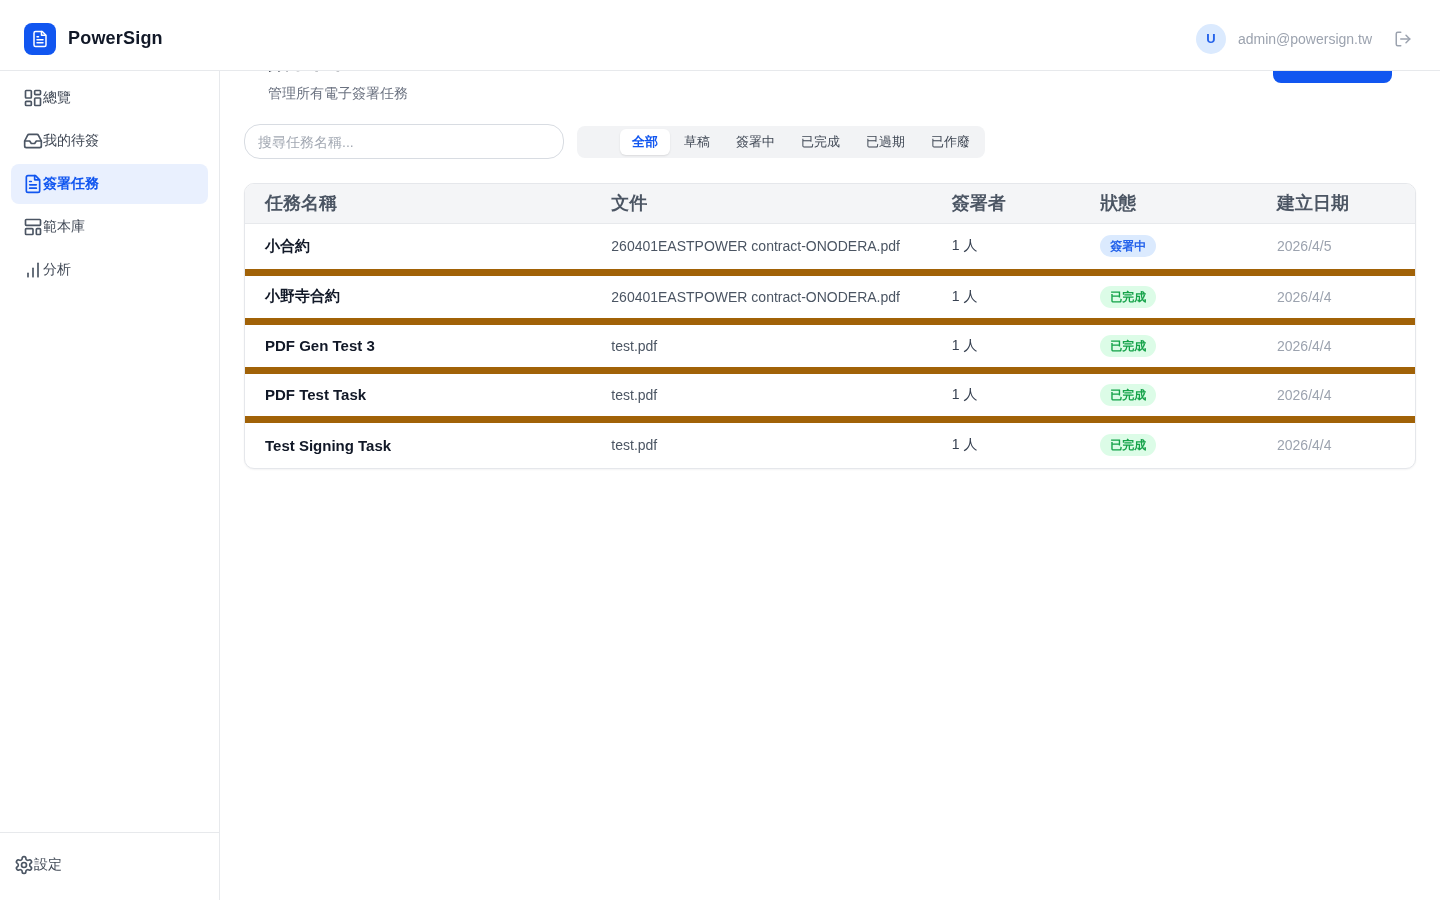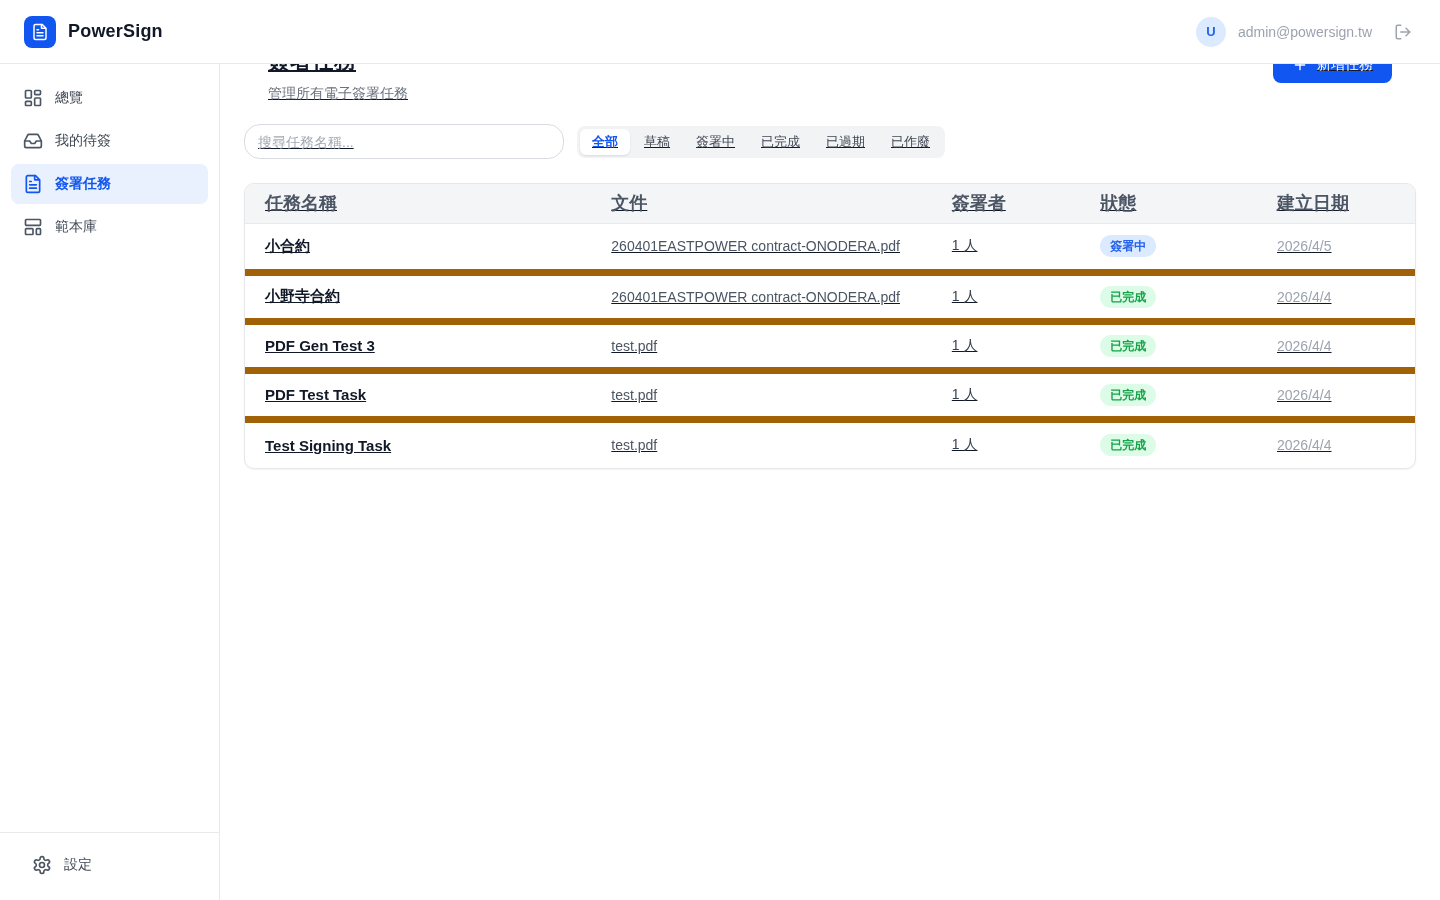--- a/index.html
+++ b/index.html
@@ -11,21 +11,21 @@
   }
   *{box-sizing:border-box;}
   html,body{margin:0;padding:0;}
   body{
     width:1440px;height:900px;overflow:hidden;
     background:#ffffff;color:var(--text-dark);
     font-family:"Liberation Sans",sans-serif;
   }
   
   .topbar{
-    position:fixed;top:0;left:0;right:0;height:64px;z-index:20;
+    position:fixed;top:7px;left:0;right:0;height:64px;z-index:20;
     background:#fff;border-bottom:1px solid var(--border);
     display:flex;align-items:center;justify-content:space-between;
     padding:0 24px;
   }
   .brand{display:flex;align-items:center;gap:12px;}
   .logo{
     width:32px;height:32px;border-radius:8px;background:var(--primary);
     color:#fff;display:flex;align-items:center;justify-content:center;flex:0 0 auto;
   }
   .app-name{font-size:18px;font-weight:700;letter-spacing:.2px;}
@@ -40,29 +40,29 @@
     color:#9ca3af;display:flex;align-items:center;
   }
   
   .sidebar{
     position:fixed;top:64px;left:0;bottom:0;width:220px;background:#fff;
     border-right:1px solid var(--border);
     display:flex;flex-direction:column;justify-content:space-between;
   }
   .side-nav{padding:14px 11px;}
   .side-item{
-    display:flex;align-items:center;gap:12px;height:40px;padding:0 12px;
+    display:flex;align-items:center;height:40px;padding:0 12px;
     border-radius:8px;font-size:14px;color:#3f4754;cursor:pointer;margin-bottom:3px;
   }
   .side-item .icn{display:flex;color:#4b5563;}
   .side-item.active{background:#e9f0fe;color:var(--primary);font-weight:700;}
   .side-item.active .icn{color:var(--primary);}
-  .side-footer{border-top:1px solid var(--border);padding:12px 20px;}
-  
-  .main{margin-left:220px;padding:46px 24px 0;text-decoration:underline;}
+  .side-footer{border-top:1px solid var(--border);padding:12px 2px;}
+  
+  .main{margin-left:220px;padding:46px 24px 0;}
   .page-header{
     display:flex;justify-content:space-between;align-items:flex-start;
     padding:0 24px;margin-bottom:21px;
   }
   .page-title{margin:0 0 9px;font-size:22px;font-weight:700;color:var(--text-dark);}
   .page-subtitle{margin:0;font-size:14px;color:#6b7280;}
   .add-task-btn{
     display:flex;align-items:center;gap:9px;height:37px;padding:0 19px;
     background:var(--primary);color:#fff;border:none;border-radius:8px;
     font-size:14px;font-weight:500;cursor:pointer;font-family:inherit;
@@ -77,21 +77,21 @@
   .search-input::placeholder{color:#a3a9b3;}
   .tabs{
     display:flex;align-items:center;background:#f2f3f5;border-radius:8px;
     padding:3px;gap:2px;height:32px;
   }
   .tab{
     border:none;background:transparent;border-radius:6px;height:26px;
     padding:0 12px;font-size:13px;color:#3f4754;cursor:pointer;font-family:inherit;
     white-space:nowrap;
   }
-  .tab.active{background:#fff;color:var(--primary);font-weight:700;box-shadow:0 1px 2px rgba(0,0,0,.1);}
+  .tab.active{background:#fff;color:var(--primary);font-weight:700;box-shadow:0 1px 2px rgba(0,0,0,.1);margin-left:40px;}
   
   .table-card{
     border:1px solid #e5e7eb;border-radius:10px;overflow:hidden;background:#fff;
     box-shadow:0 1px 2px rgba(16,24,40,.05);
   }
   table{width:100%;border-collapse:collapse;}
   thead th{
     background:#f4f5f7;height:39px;text-align:left;padding:0 0 0 20px;
     font-size:18px;font-weight:700;color:#4b5563;border-bottom:1px solid var(--border);
   }
@@ -174,20 +174,30 @@
       </div>
       <div class="side-item">
         <span class="icn">
           <svg width="20" height="20" viewBox="0 0 24 24" fill="none" stroke="currentColor" stroke-width="2" stroke-linecap="round" stroke-linejoin="round">
             <rect x="3" y="3" width="18" height="7" rx="1"></rect>
             <rect x="3" y="14" width="9" height="7" rx="1"></rect>
             <rect x="16" y="14" width="5" height="7" rx="1"></rect>
           </svg>
         </span>
         <span>範本庫</span>
+      </div>
+      <div class="side-item">
+        <span class="icn">
+          <svg width="20" height="20" viewBox="0 0 24 24" fill="none" stroke="currentColor" stroke-width="2" stroke-linecap="round" stroke-linejoin="round">
+            <line x1="6" y1="20" x2="6" y2="16"></line>
+            <line x1="12" y1="20" x2="12" y2="10"></line>
+            <line x1="18" y1="20" x2="18" y2="4"></line>
+          </svg>
+        </span>
+        <span>分析</span>
       </div>
     </nav>
   <div class="side-footer" id="sidebar-footer">
       <div class="side-item">
         <span class="icn">
           <svg width="20" height="20" viewBox="0 0 24 24" fill="none" stroke="currentColor" stroke-width="2" stroke-linecap="round" stroke-linejoin="round">
             <circle cx="12" cy="12" r="3"></circle>
             <path d="M12.22 2h-.44a2 2 0 0 0-2 2v.18a2 2 0 0 1-1 1.73l-.43.25a2 2 0 0 1-2 0l-.15-.08a2 2 0 0 0-2.73.73l-.22.38a2 2 0 0 0 .73 2.73l.15.1a2 2 0 0 1 1 1.72v.51a2 2 0 0 1-1 1.74l-.15.09a2 2 0 0 0-.73 2.73l.22.38a2 2 0 0 0 2.73.73l.15-.08a2 2 0 0 1 2 0l.43.25a2 2 0 0 1 1 1.73V20a2 2 0 0 0 2 2h.44a2 2 0 0 0 2-2v-.18a2 2 0 0 1 1-1.73l.43-.25a2 2 0 0 1 2 0l.15.08a2 2 0 0 0 2.73-.73l.22-.39a2 2 0 0 0-.73-2.73l-.15-.08a2 2 0 0 1-1-1.74v-.5a2 2 0 0 1 1-1.74l.15-.09a2 2 0 0 0 .73-2.73l-.22-.38a2 2 0 0 0-2.73-.73l-.15.08a2 2 0 0 1-2 0l-.43-.25a2 2 0 0 1-1-1.73V4a2 2 0 0 0-2-2z"></path>
           </svg>
         </span>

